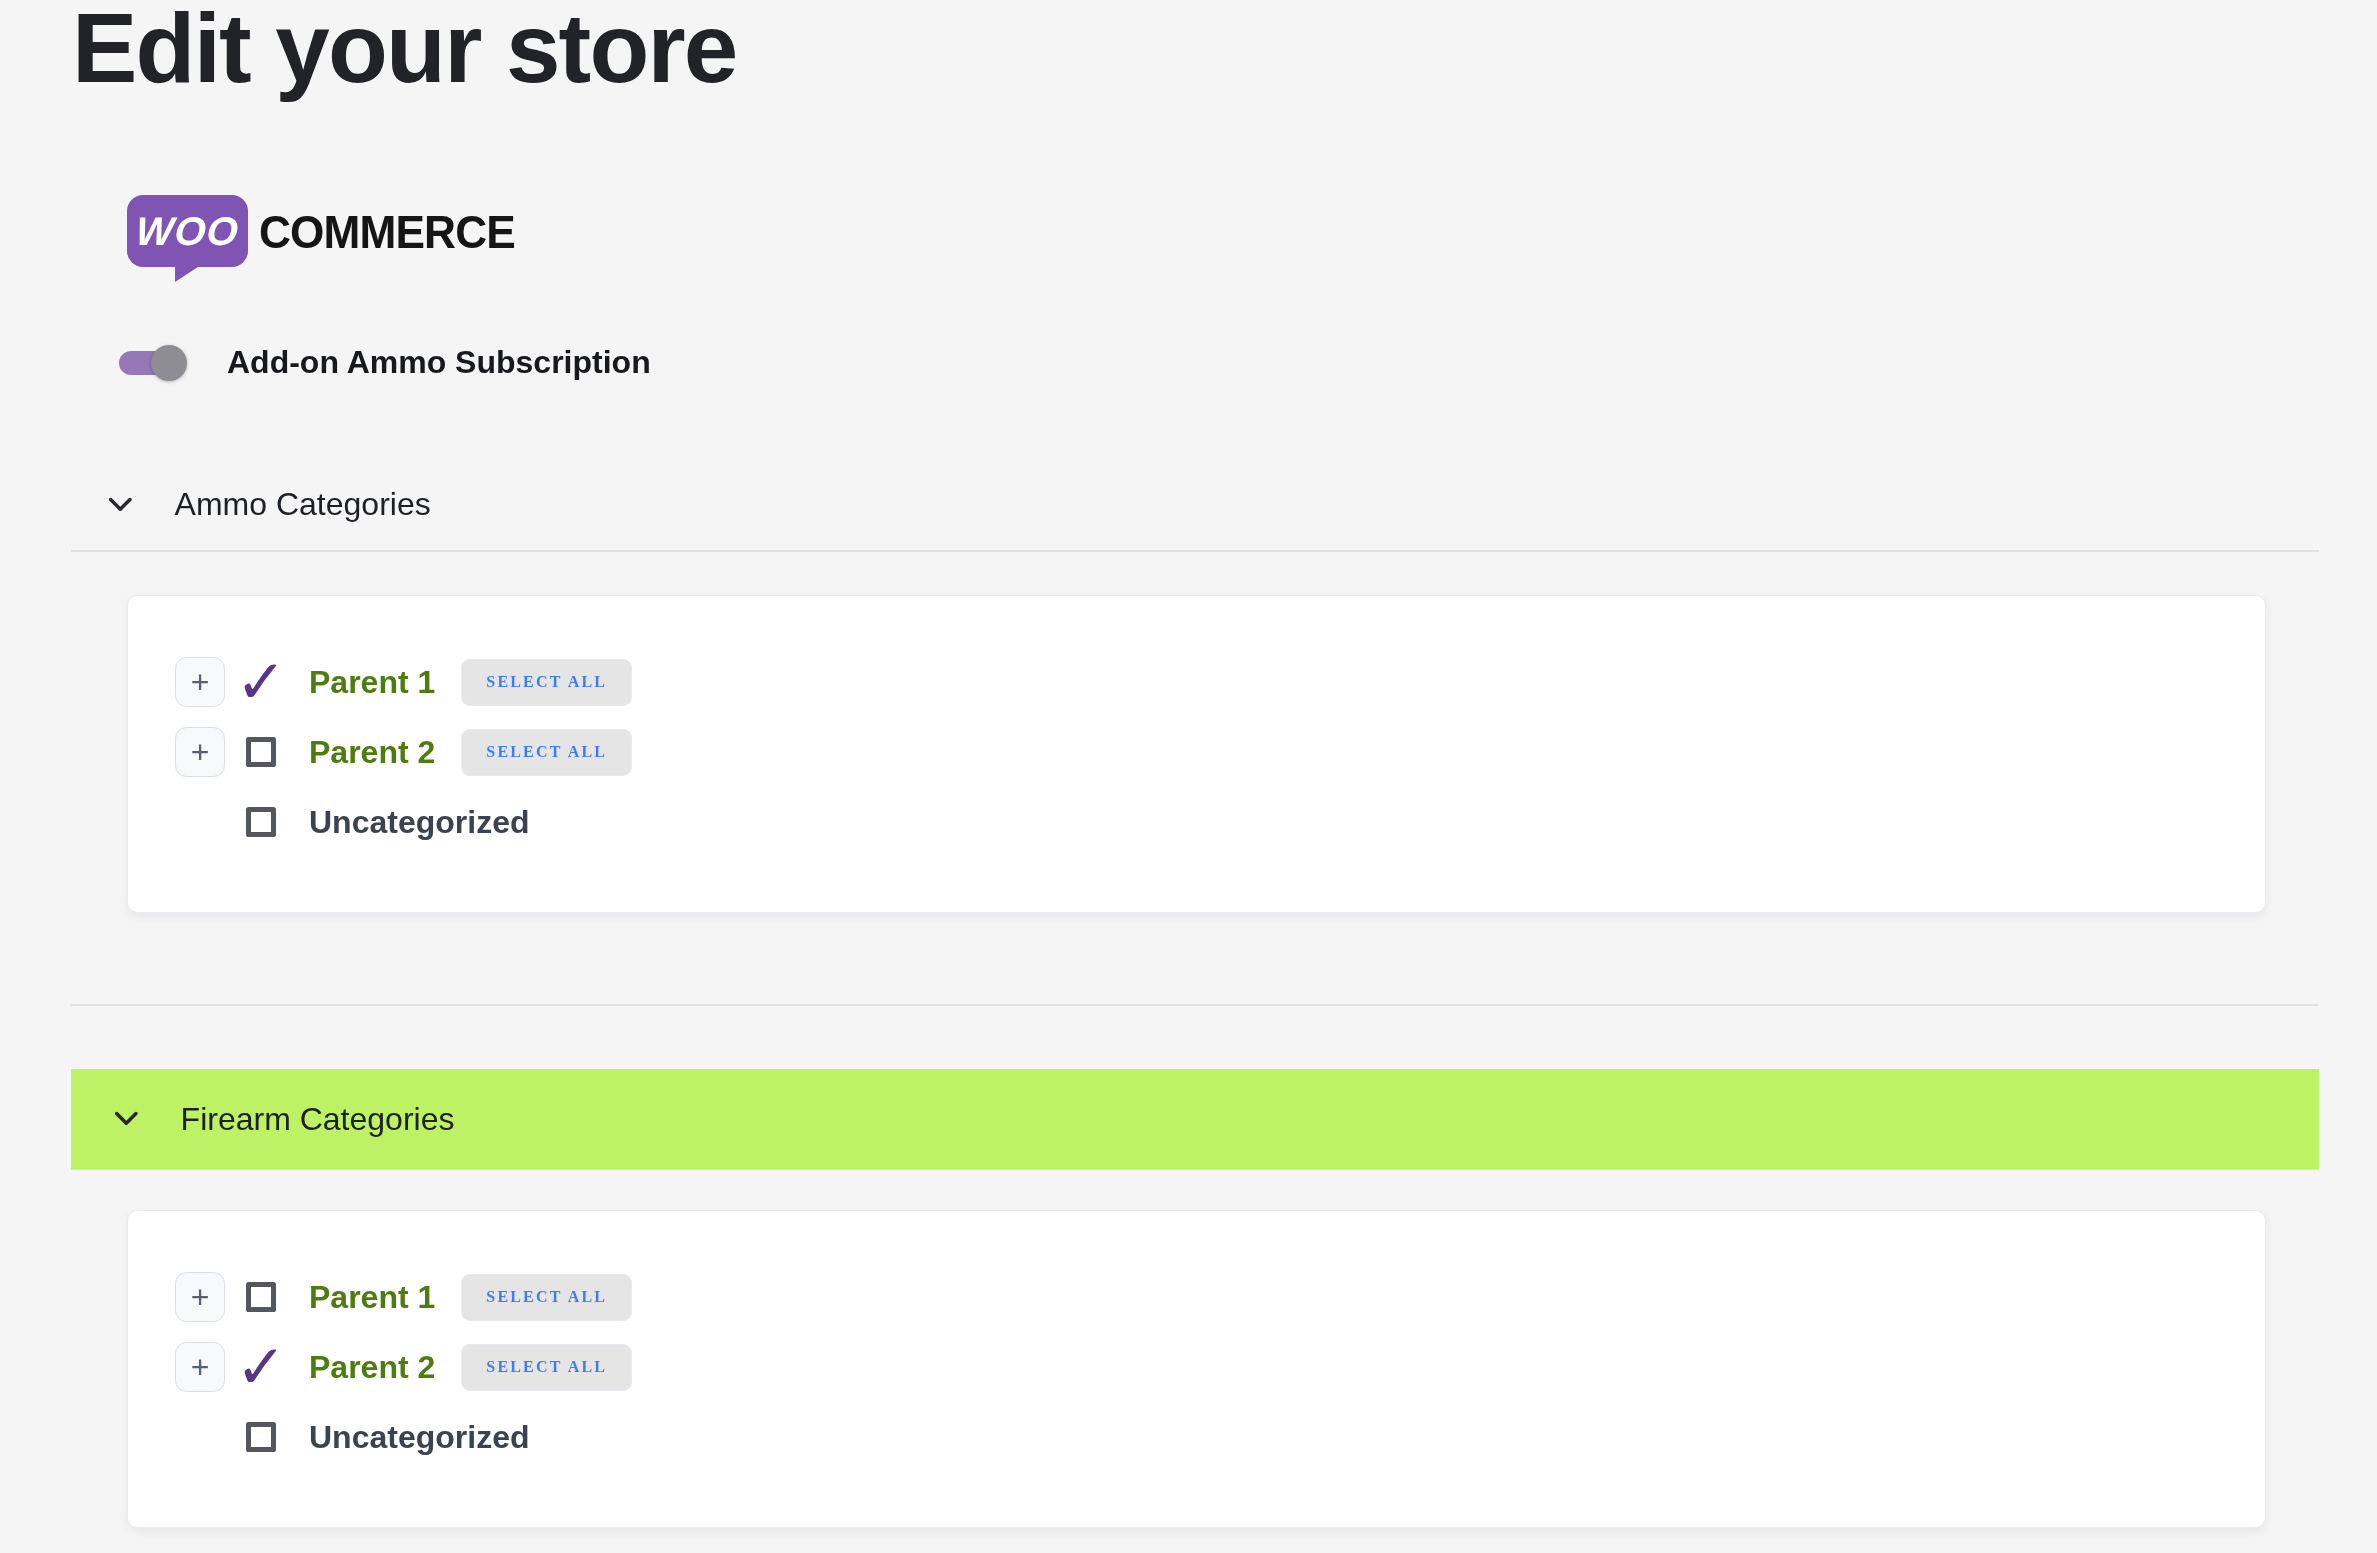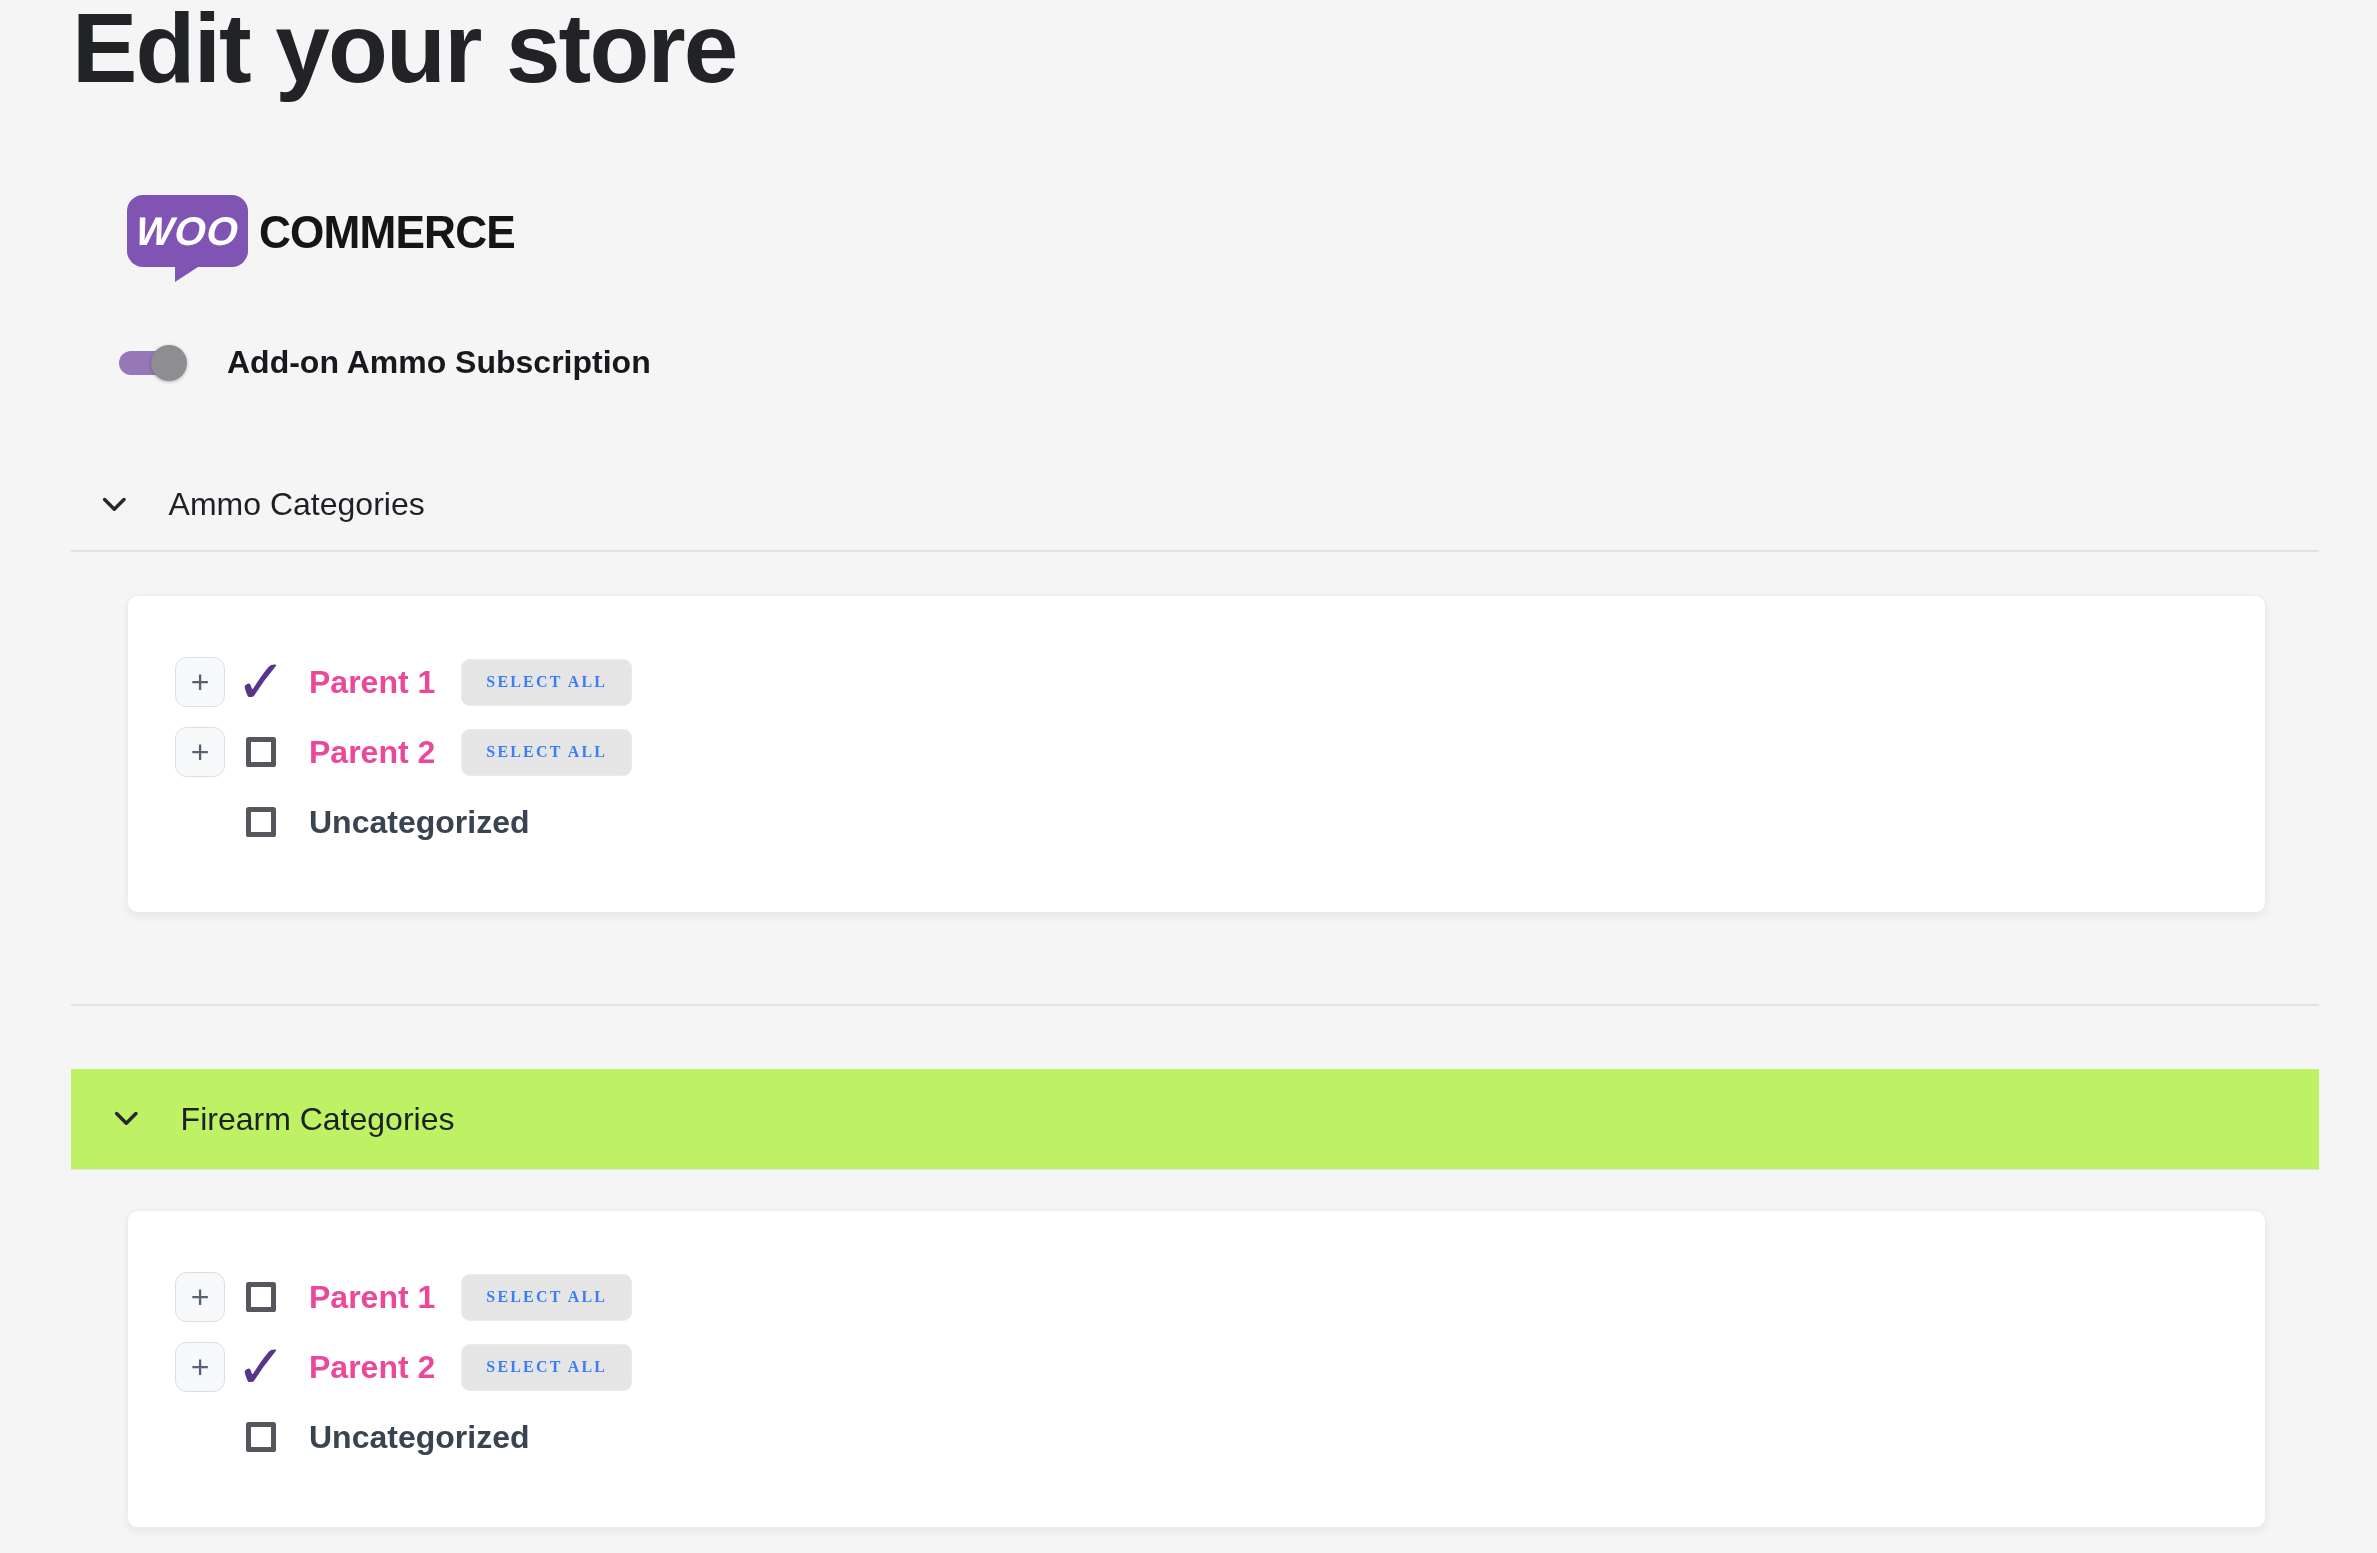--- a/index.html
+++ b/index.html
@@ -38,21 +38,21 @@
   .switch-track{position:absolute;left:0;top:6.1px;width:49px;height:24px;border-radius:12.3px;background:#9678b8}
   .switch-knob{
     position:absolute;right:0;top:0;width:36px;height:36px;border-radius:50%;
     background:#8e8e92;box-shadow:0 0.9px 3.5px rgba(0,0,0,.28);
   }
   .toggle-label{margin-left:40px;font-size:32px;font-weight:700;color:#17191c}
   
   .section-header{display:flex;align-items:center;cursor:pointer;box-sizing:border-box}
   .section-title{font-size:32px;font-weight:500;color:#1d2024;margin-left:42px}
   .chevron{display:flex;align-items:center}
-  #ammo-header{position:absolute;left:102px;top:478px;height:53px}
+  #ammo-header{position:absolute;left:108px;top:478px;height:53px}
   #firearm-header{
     position:absolute;left:71px;top:1069px;width:2248px;height:101px;
     background:#bef264;border-bottom:1.8px solid #dddfe2;padding-left:43px;
   }
   
   .divider{position:absolute;left:71px;width:2248px;height:1.8px;background:#e1e2e5;border:none;margin:0;padding:0}
   #divider-ammo{top:550px}
   #divider-firearm{top:1004px}
   
   .card{
@@ -70,21 +70,21 @@
     width:50px;height:50px;flex:none;border-radius:11.4px;
     border:1.8px solid #dbdfe5;background:#f8f9fb;box-sizing:border-box;
     display:flex;align-items:center;justify-content:center;cursor:pointer;padding:0;
   }
   .plus-glyph::before{content:"+";font-size:32px;font-weight:400;color:#596270;line-height:1}
   .plus-spacer{width:50px;flex:none}
   .checkcell{position:relative;width:30px;height:30px;flex:none;margin-left:21px;margin-right:33px;cursor:pointer}
   .checkcell.unchecked{border:5.3px solid #54575c;border-radius:2.6px;background:#fff;box-sizing:border-box}
   .checkmark{position:absolute;left:0;top:0;right:0;bottom:0;display:flex;align-items:center;justify-content:center;overflow:visible}
   .checkmark::before{content:"\2713";font-size:61px;font-weight:500;color:#583589;line-height:0}
-  .cat-label{font-size:32px;font-weight:600;color:#ec4899;margin-right:26px;white-space:nowrap}
+  .cat-label{font-size:32px;font-weight:600;color:#4d7c0f;margin-right:26px;white-space:nowrap}
   .cat-label.muted{font-weight:700;color:#3a4350}
   .select-all{
     height:47px;padding:0 24px;border:1.8px solid #e7eaee;border-radius:8.8px;
     background:#e5e5e5;color:#3c7cf7;font-size:16px;font-weight:700;
     letter-spacing:2.2px;cursor:pointer;font-family:Liberation Serif, serif;white-space:nowrap;
   }
 </style>
 </head>
 <body>
 

